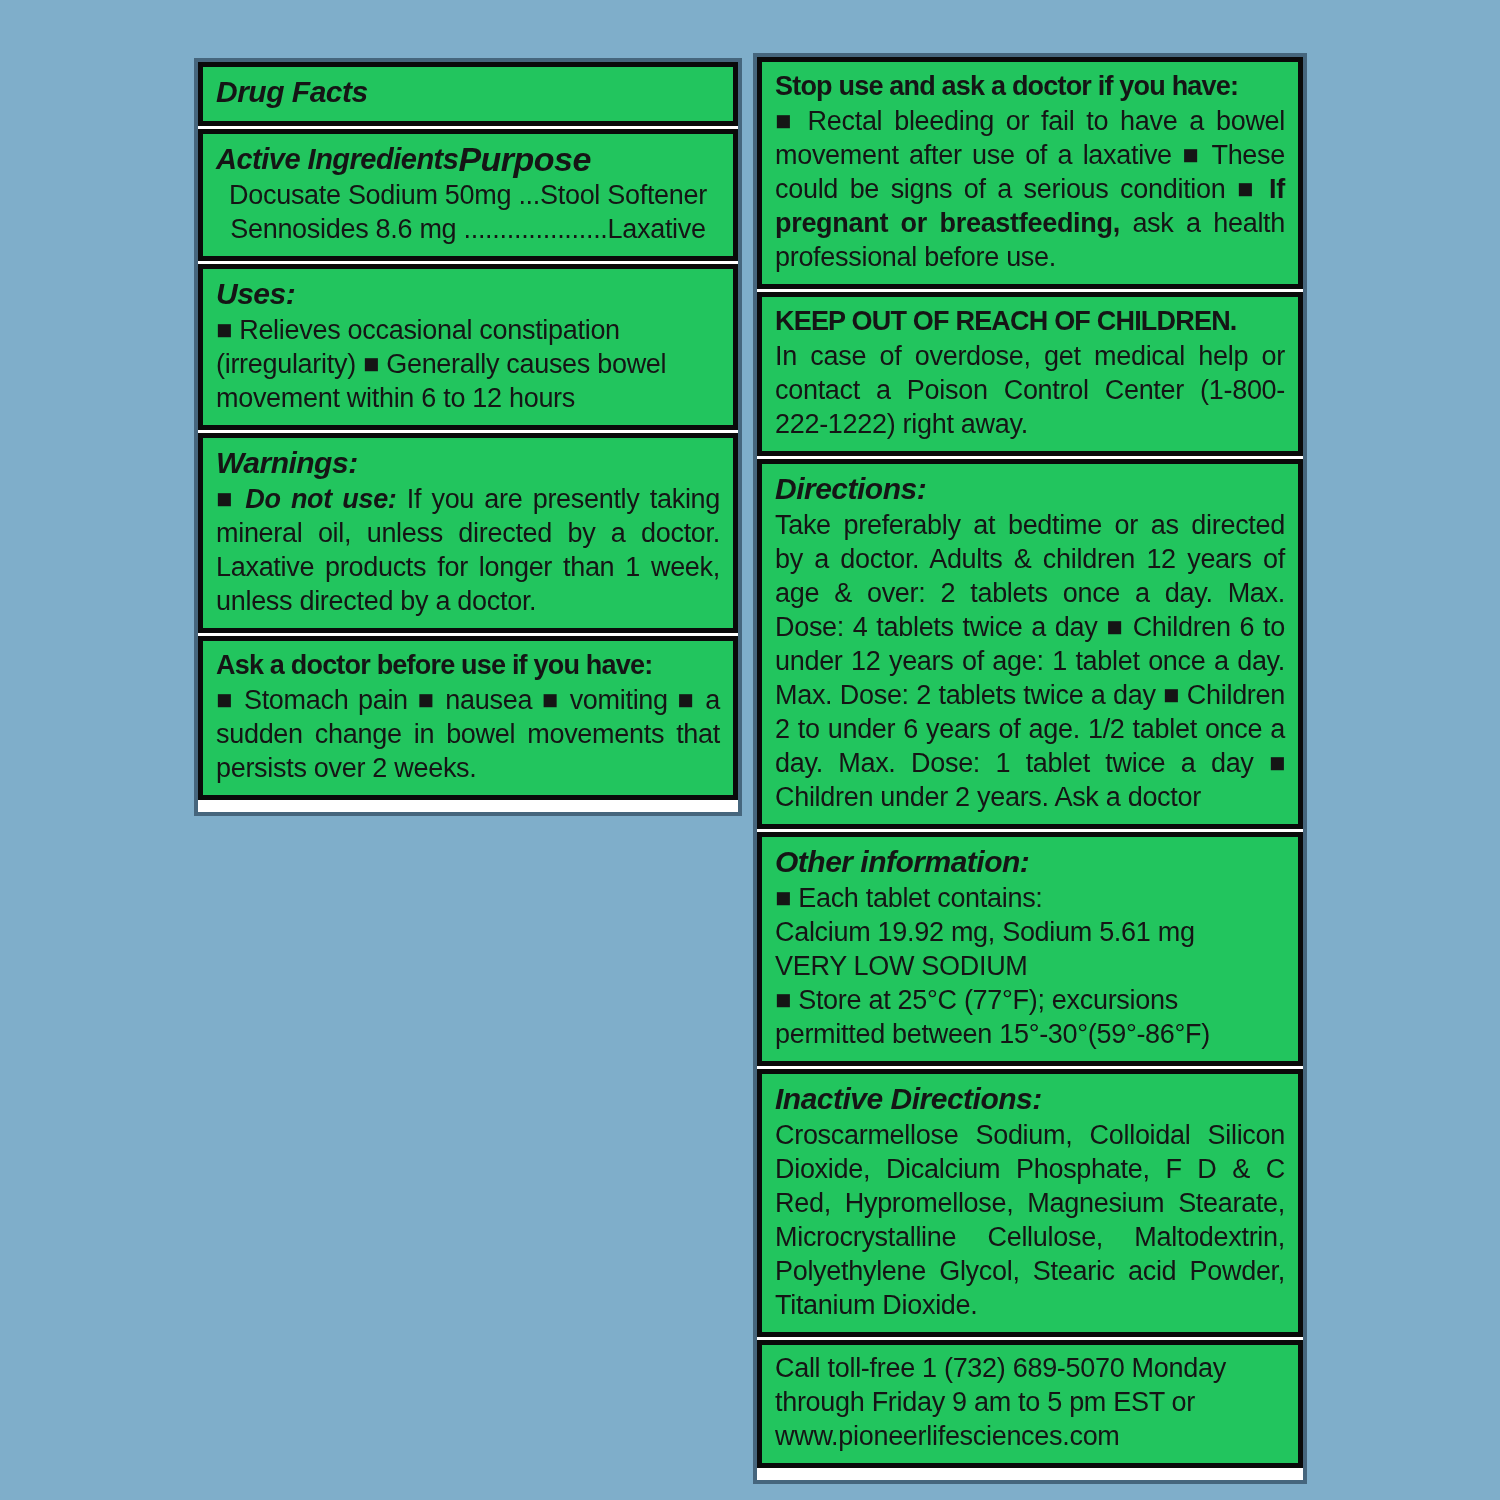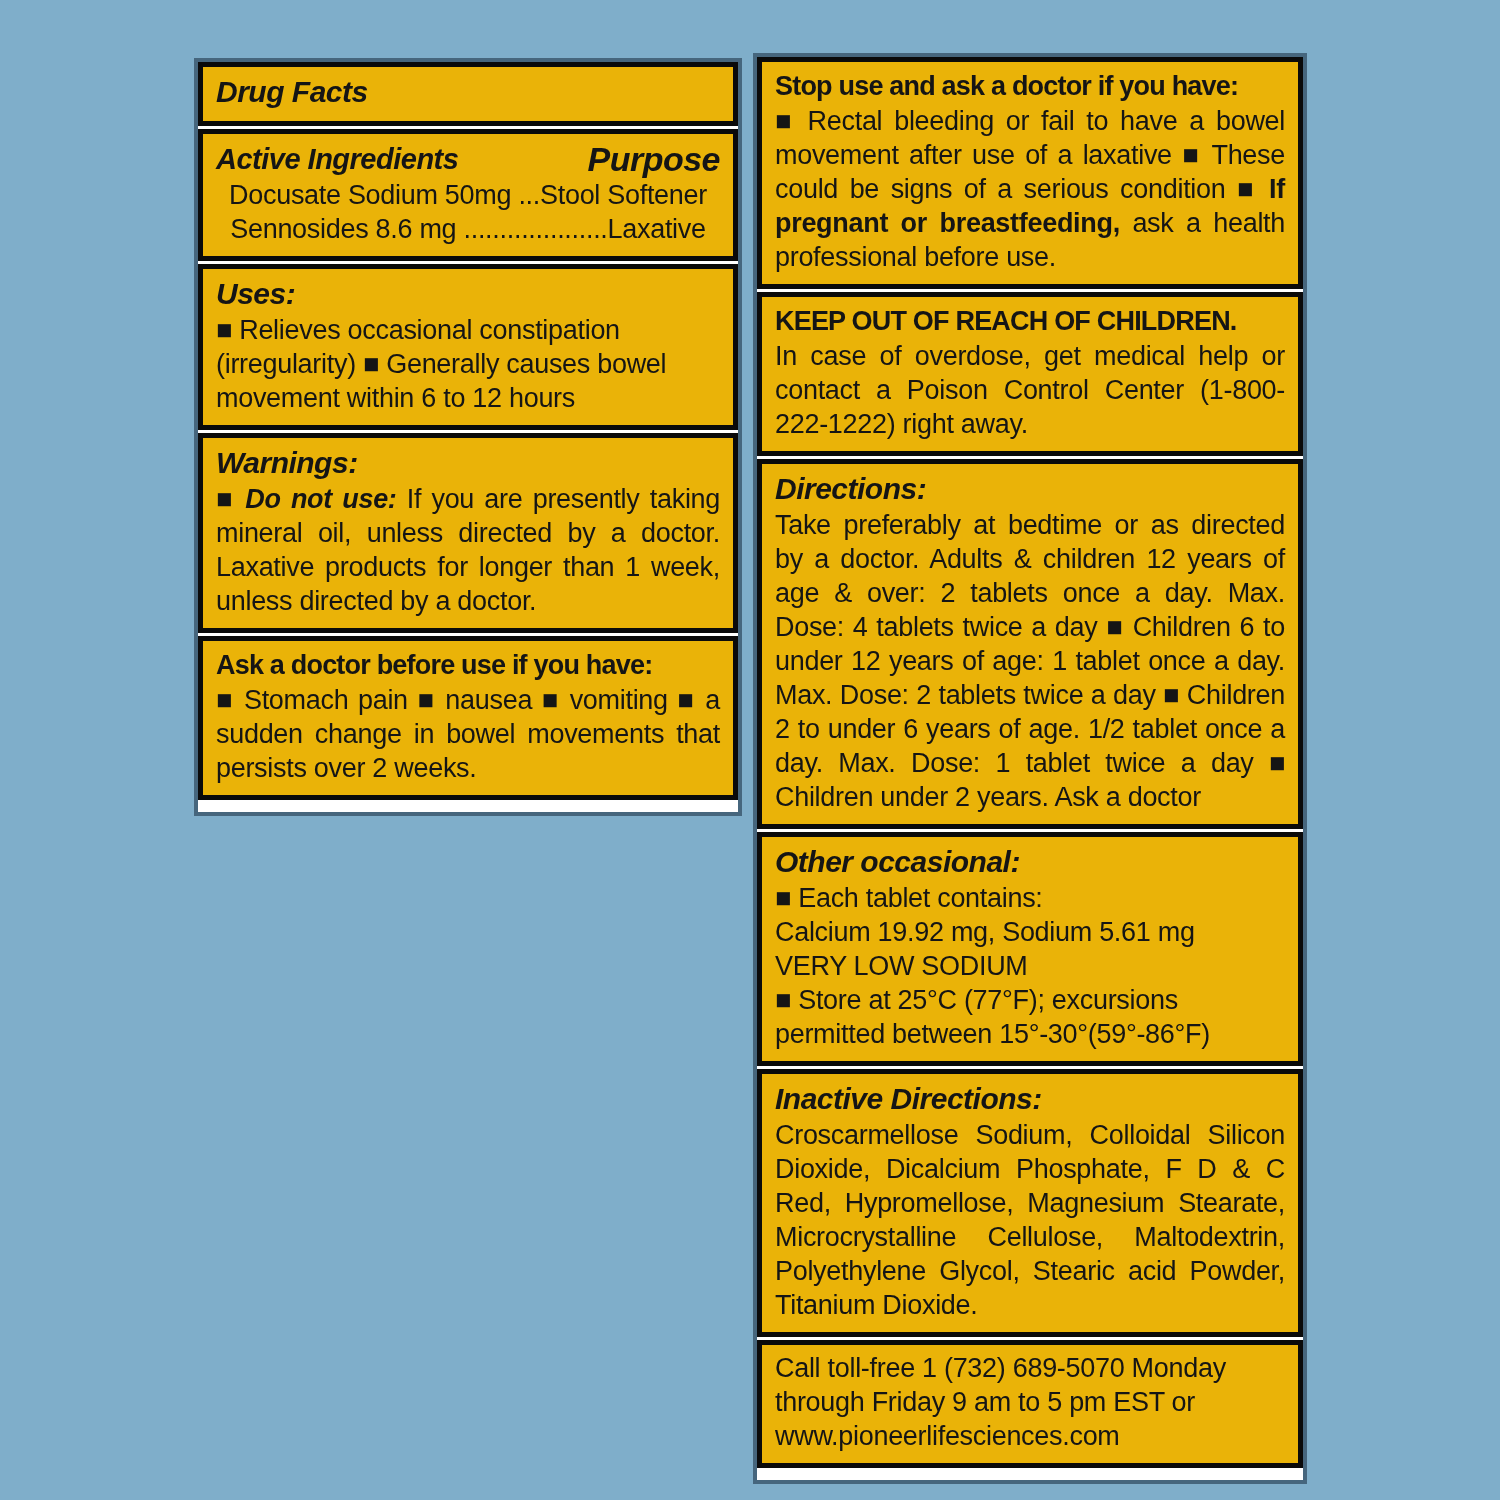--- a/index.html
+++ b/index.html
@@ -14,21 +14,21 @@
   .canvas { position: absolute; inset: 0; }
   .column {
     position: absolute;
     background: #ffffff;
     box-shadow: 0 0 0 4px rgba(23, 44, 62, 0.55);
   }
   .col-left  { left: 198px; top: 62px; width: 540px; }
   .col-right { left: 757px; top: 57px; width: 546px; }
   .box {
     border: 5px solid #0a0a0a;
-    background: #eab308;
+    background: #22c55e;
     padding: 6px 13px 10px 13px;
     margin-bottom: 3px;
     box-sizing: border-box;
   }
   .box:last-child { margin-bottom: 12px; }
   .h-italic {
     font-weight: bold; font-style: italic;
     font-size: 30px; line-height: 38px;
     letter-spacing: -0.5px;
   }
@@ -36,21 +36,21 @@
     font-weight: bold;
     font-size: 27px; line-height: 36px;
     letter-spacing: -0.8px;
   }
   .body-text {
     font-size: 27px; line-height: 34px;
     letter-spacing: -0.3px;
   }
   .justify { text-align: justify; }
   .ai-row { display: flex; justify-content: center; }
-  .ai-head { display: flex; justify-content: space-between; gap: 48px; }
+  .ai-head { display: flex; justify-content: flex-start; }
   b.bi { font-style: italic; }
   .nowrap { white-space: nowrap; }
 </style>
 </head>
 <body style="background: rgb(127, 174, 202); color: rgb(21, 21, 21);">
 
 <div class="canvas">
 
   <div class="column col-left">
 
@@ -101,21 +101,21 @@
       <div class="h-bold">KEEP OUT OF REACH OF CHILDREN.</div>
       <div class="body-text justify">In case of overdose, get medical help or contact a Poison Control Center (1-800-222-1222) right away.</div>
     </div>
 
     <div class="box">
       <div class="h-italic">Directions:</div>
       <div class="body-text justify">Take preferably at bedtime or as directed by a doctor. Adults &amp; children 12 years of age &amp; over: 2 tablets once a day. Max. Dose: 4 tablets twice a day ■  Children 6 to under 12 years of age:  1 tablet once a day. Max. Dose: 2 tablets twice a day  ■  Children 2 to under 6 years of age. 1/2 tablet once a day. Max. Dose: 1 tablet twice a day ■  Children under 2 years. Ask a doctor</div>
     </div>
 
     <div class="box">
-      <div class="h-italic">Other occasional:</div>
+      <div class="h-italic">Other information:</div>
       <div class="body-text">■  Each tablet contains:</div>
       <div class="body-text">Calcium 19.92 mg, Sodium 5.61 mg</div>
       <div class="body-text">VERY LOW SODIUM</div>
       <div class="body-text">■  Store at 25°C (77°F); excursions permitted between 15°-30°(59°-86°F)</div>
     </div>
 
     <div class="box">
       <div class="h-italic">Inactive Directions:</div>
       <div class="body-text justify">Croscarmellose Sodium, Colloidal Silicon Dioxide, Dicalcium Phosphate, F D &amp; C Red, Hypromellose, Magnesium Stearate, Microcrystalline Cellulose, Maltodextrin, Polyethylene Glycol, Stearic acid Powder, Titanium Dioxide.</div>
     </div>

